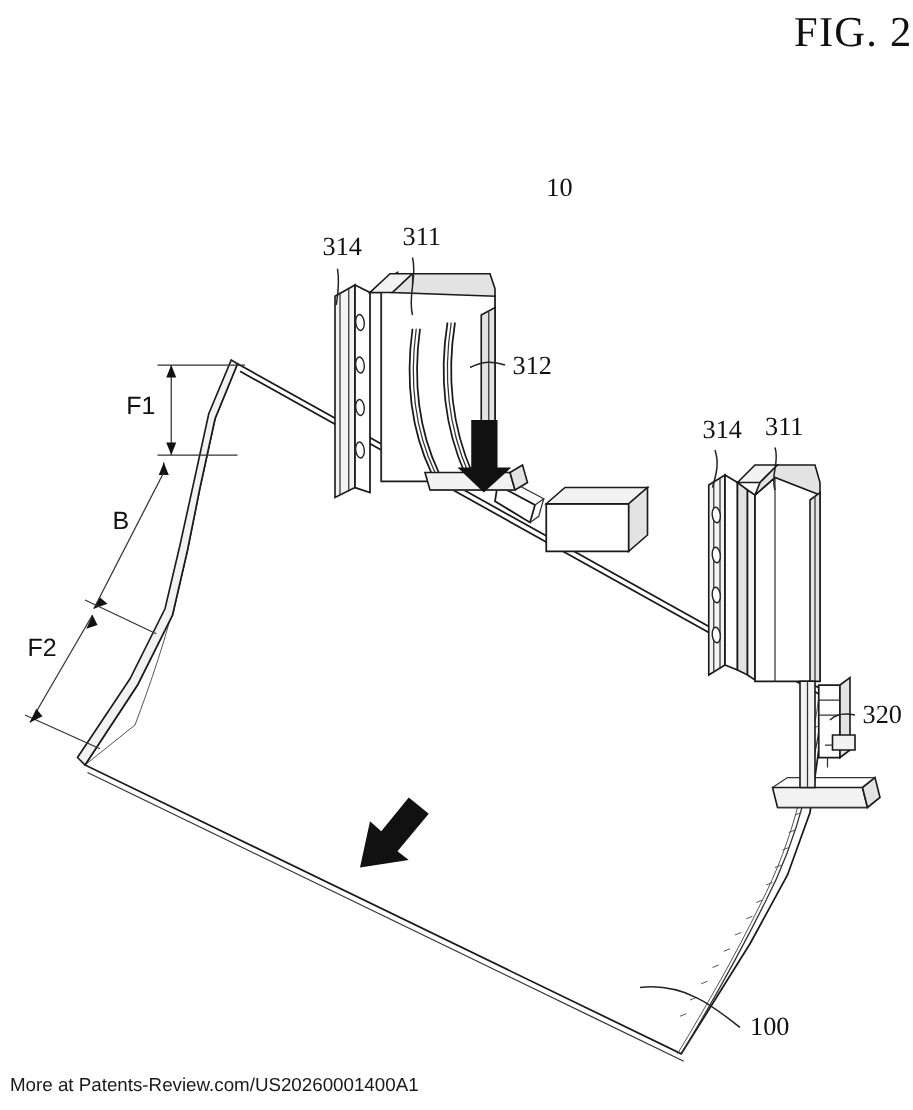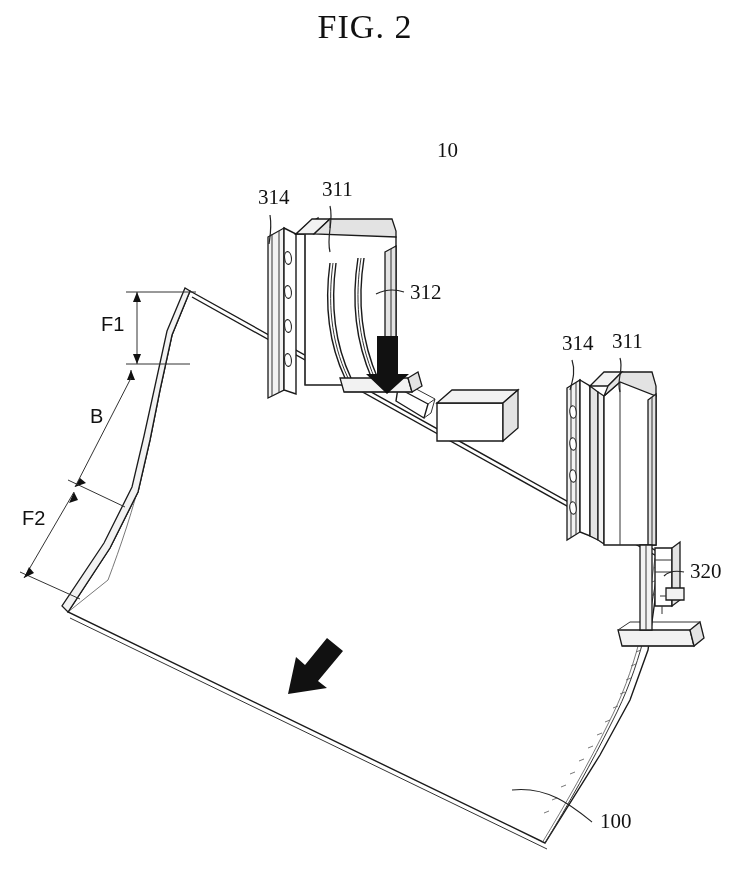--- a/index.html
+++ b/index.html
@@ -11,21 +11,21 @@
     position:relative;
     overflow:hidden;
   }
   #figure-root{
     position:absolute;left:0;top:0;width:730px;height:888px;
     background:#fff;
   }
   #fig-title{
     position:absolute;
     left:0;top:8px;width:730px;
-    text-align:center;
+    text-align:right;
     font-family:"Liberation Serif", serif;
     font-size:34px;
     letter-spacing:1px;
     color:#111;
     font-weight:400;
   }
   #footer-bar{
     position:absolute;
     left:8px;top:860px;
     font-family:"Liberation Sans", sans-serif;
@@ -291,14 +291,15 @@
     </g>
 
     <g>
       <text class="lbl-dim" x="101" y="331">F1</text>
       <text class="lbl-dim" x="90" y="423">B</text>
       <text class="lbl-dim" x="22" y="525">F2</text>
     </g>
 
   </svg>
 
+  <div id="footer-bar">More at Patents-Review.com/US20260001400A1</div>
 
 </div>
 
 </body></html>

